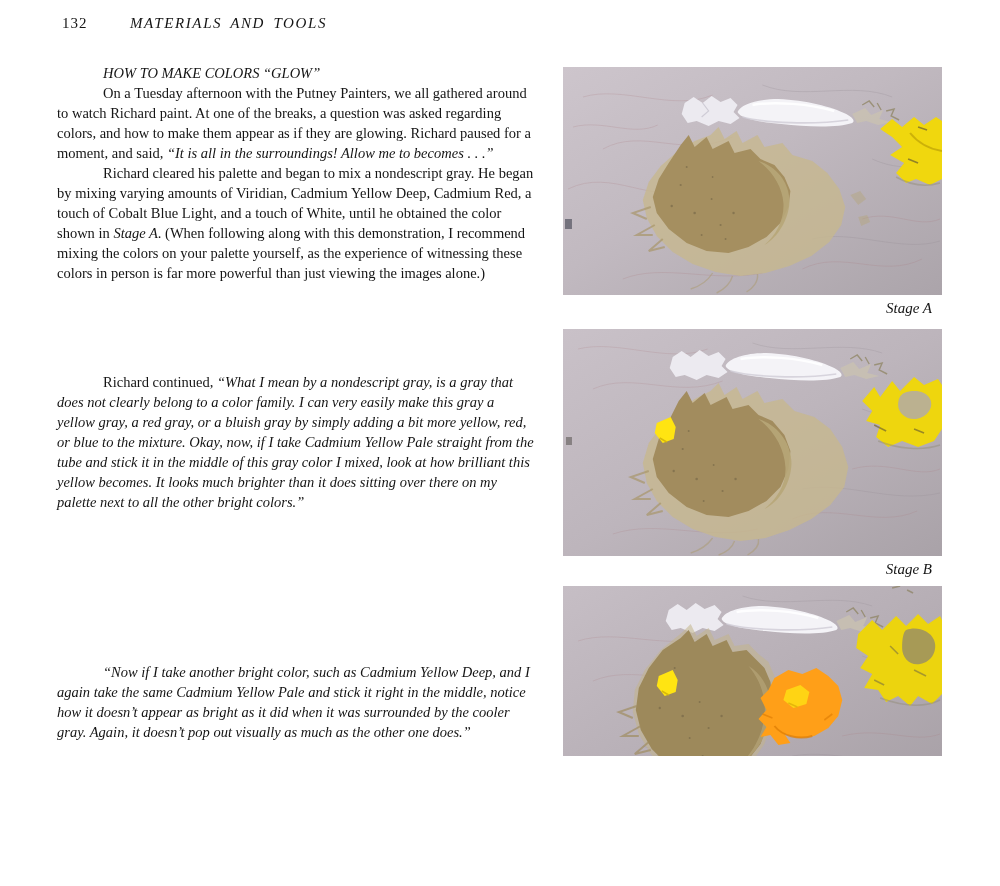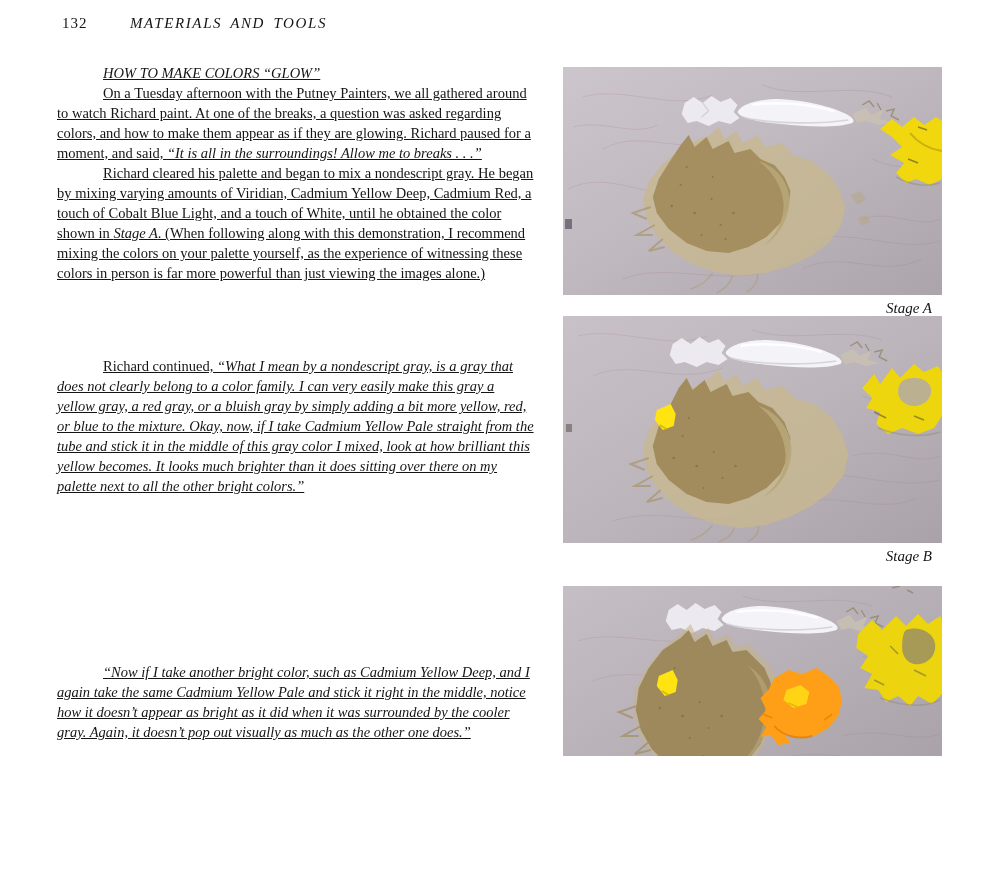--- a/index.html
+++ b/index.html
@@ -8,33 +8,33 @@
     background:#ffffff; overflow:hidden;
     font-family:"Liberation Serif","DejaVu Serif",serif;
     color:#141414;
   }
   .pagehead { position:absolute; top:15px; left:62px; width:470px; font-size:15px; }
   .pagenum { letter-spacing:1px; font-style:normal; }
   .runhead {
     position:absolute; left:63px; top:0;
     font-style:italic; letter-spacing:1.6px; word-spacing:3px; font-size:15px;
   }
-  .textcol { position:absolute; left:57px; width:478px; font-size:14.5px; line-height:20px;text-decoration:underline; }
+  .textcol { position:absolute; left:57px; width:478px; font-size:14.5px; line-height:20px; }
   #block1 { top:63px; }
-  #block2 { top:356px; }
+  #block2 { top:372px; }
   #block3 { top:642px;margin-top:20px; }
   h2.sechead {
     margin:0 0 0 46px; font-size:14.5px; line-height:20px;
     font-style:italic; font-weight:normal;
   }
   .textcol p { margin:0; text-indent:46px; text-align:left; }
   .it { font-style:italic; }
   .figure { position:absolute; left:563px; width:379px; }
   #fig-a { top:67px; }
-  #fig-b { top:316px; }
+  #fig-b { top:329px; }
   #fig-c { top:586px; }
   .figure svg { display:block; width:379px; }
   #fig-a svg { height:228px; }
   #fig-b svg { height:227px; }
   #fig-c svg { height:229px; }
   figcaption {
     margin-top:5px; text-align:right; padding-right:10px;
     font-style:italic; font-size:15px; line-height:16px; color:#141414;
   }
 </style>
@@ -43,21 +43,21 @@
 
 <div class="page">
 
   <div class="pagehead">
     <span class="pagenum">132</span>
     <span class="runhead" style="left:68px;">MATERIALS AND TOOLS</span>
   </div>
 
   <div class="textcol" id="block1">
     <h2 class="sechead">HOW TO MAKE COLORS “GLOW”</h2>
-    <p><span>On a Tuesday afternoon with the Putney Painters, we all gathered around to watch Richard paint. At one of the breaks, a question was asked regarding colors, and how to make them appear as if they are glowing. Richard paused for a moment, and said, </span><span class="it">“It is all in the surroundings! Allow me to breaks . . .”</span></p>
+    <p><span>On a Tuesday afternoon with the Putney Painters, we all gathered around to watch Richard paint. At one of the breaks, a question was asked regarding colors, and how to make them appear as if they are glowing. Richard paused for a moment, and said, </span><span class="it">“It is all in the surroundings! Allow me to becomes . . .”</span></p>
     <p><span>Richard cleared his palette and began to mix a nondescript gray. He began by mixing varying amounts of Viridian, Cadmium Yellow Deep, Cadmium Red, a touch of Cobalt Blue Light, and a touch of White, until he obtained the color shown in </span><span class="it">Stage A</span><span>. (When following along with this demonstration, I recommend mixing the colors on your palette yourself, as the experience of witnessing these colors in person is far more powerful than just viewing the images alone.)</span></p>
   </div>
 
   <div class="textcol" id="block2">
     <p><span>Richard continued, </span><span class="it">“What I mean by a nondescript gray, is a gray that does not clearly belong to a color family. I can very easily make this gray a yellow gray, a red gray, or a bluish gray by simply adding a bit more yellow, red, or blue to the mixture. Okay, now, if I take Cadmium Yellow Pale straight from the tube and stick it in the middle of this gray color I mixed, look at how brilliant this yellow becomes. It looks much brighter than it does sitting over there on my palette next to all the other bright colors.”</span></p>
   </div>
 
   <div class="textcol" id="block3">
     <p><span class="it">“Now if I take another bright color, such as Cadmium Yellow Deep, and I again take the same Cadmium Yellow Pale and stick it right in the middle, notice how it doesn’t appear as bright as it did when it was surrounded by the cooler gray. Again, it doesn’t pop out visually as much as the other one does.”</span></p>
   </div>

